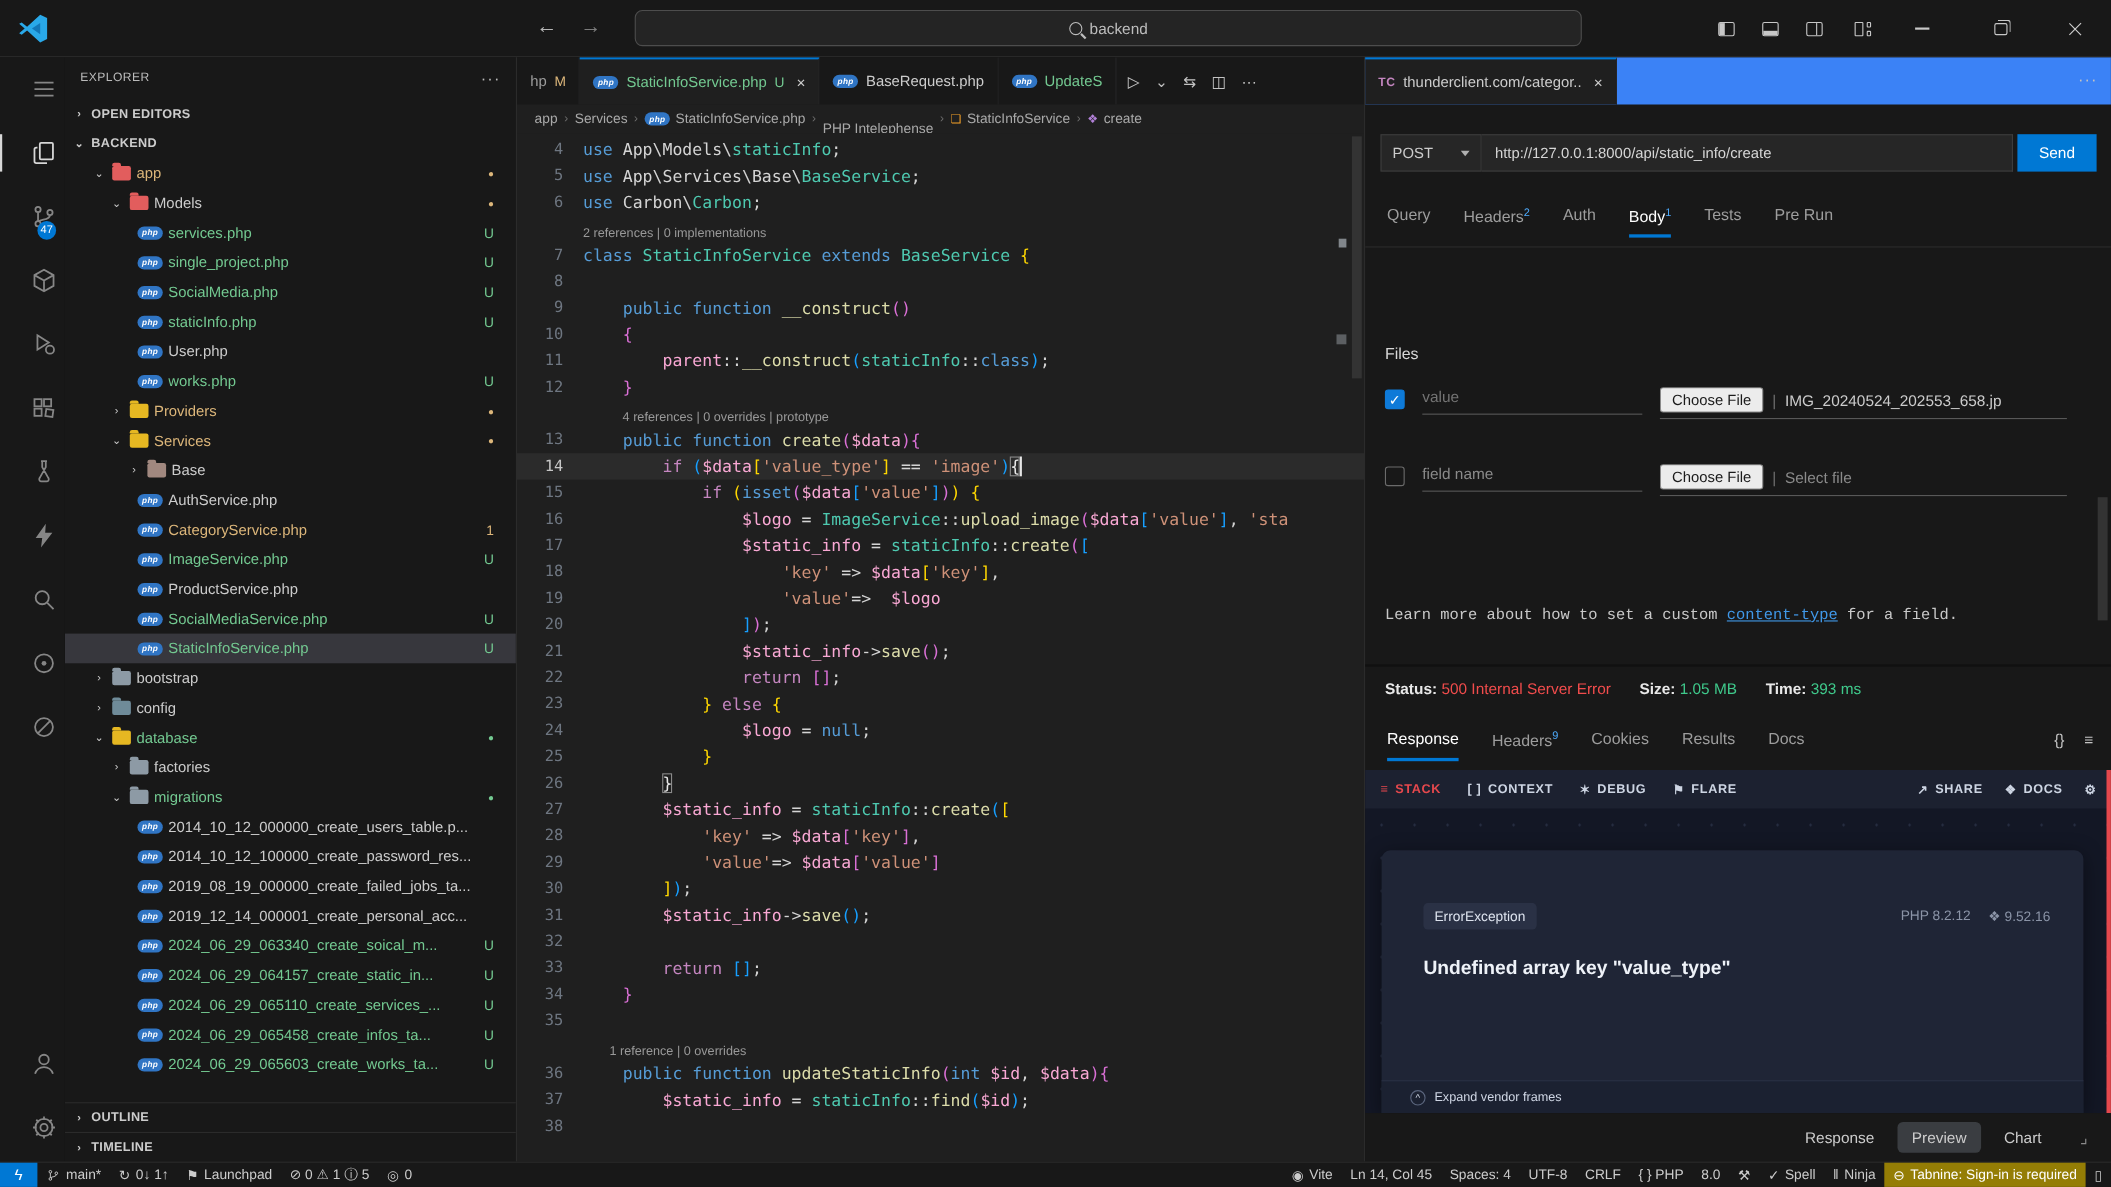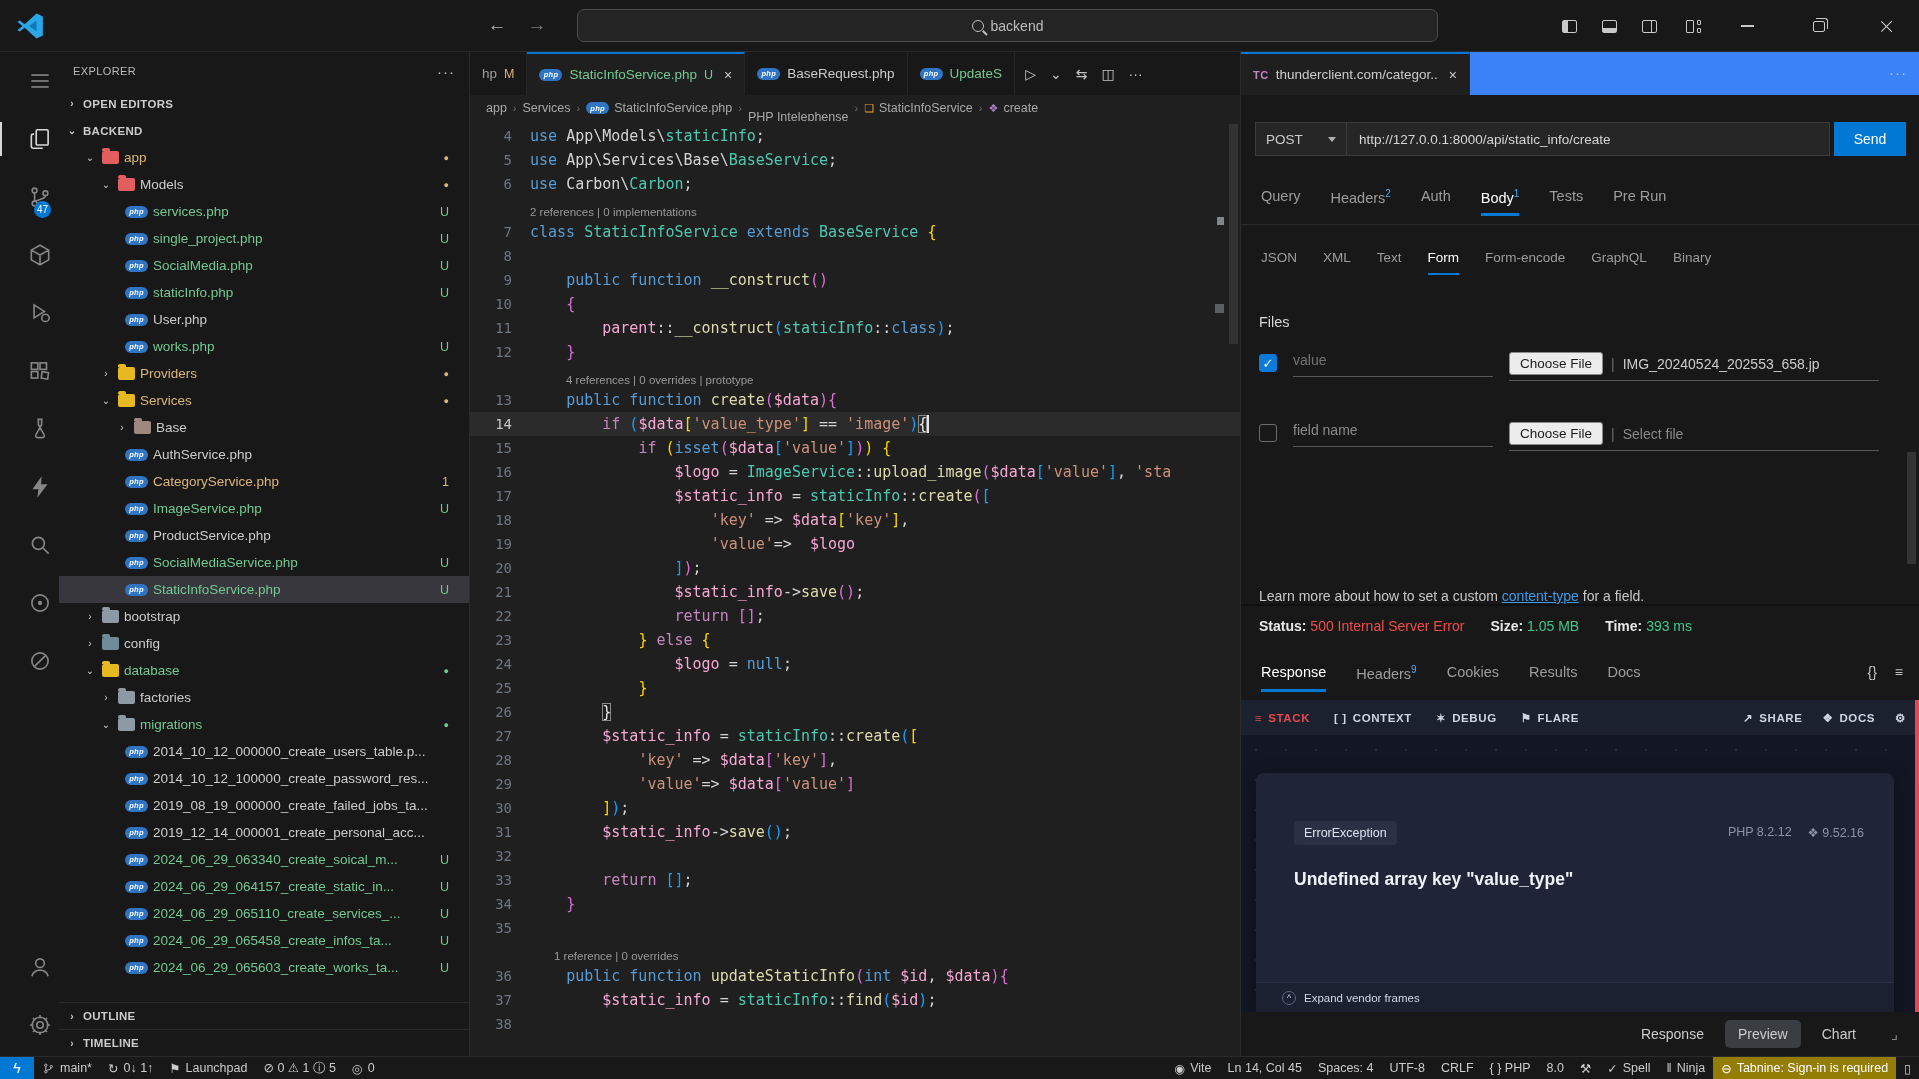--- a/index.html
+++ b/index.html
@@ -129,21 +129,21 @@
   .chk { width:18px; height:18px; border:1px solid #6b6b6b; border-radius:3px; margin-top:2px; flex:none;
     display:flex; align-items:center; justify-content:center; font-size:13px; color:#fff; background:transparent; }
   .chk.checked { background:#0e7ad8; border-color:#0e7ad8; }
   .f-name { width:200px; border-bottom:1px solid #585858; padding-bottom:8px; font-size:14px; color:#737373; }
   .f-name.ph, .f-file .ph { color:#8a8a8a; }
   .f-file { flex:1; border-bottom:1px solid #585858; padding-bottom:5px; font-size:14px; color:#cccccc;
     display:flex; align-items:center; gap:8px; white-space:nowrap; overflow:hidden; }
   .choose-btn { background:#ececec; color:#1b1b1b; border:1px solid #8a8a8a; border-radius:3px; padding:3px 10px;
     font-size:13.5px; flex:none; font-family:"Liberation Sans",sans-serif; }
   .fsep { color:#6f6f6f; }
-  #learn { position:absolute; left:18px; top:536px; font-size:14px; color:#c8c8c8; }
+  #learn { position:absolute; left:18px; top:500px; font-size:14px; color:#c8c8c8;font-family:Liberation Mono, monospace; }
   #learn a { color:#4098e8; text-decoration:underline; }
   #resp-split { position:absolute; left:0; top:552px; width:679px; height:2px; background:#101010; }
   #status-row { position:absolute; left:18px; top:566px; font-size:14px; display:flex; gap:26px; }
   #status-row b { color:#e8e8e8; font-weight:bold; }
   .st-err { color:#f14c4c; } .st-ok { color:#3fc98b; }
   #resp-tabs { left:20px; top:612px; }
   #resp-icons { position:absolute; right:16px; top:612px; display:flex; gap:18px; color:#c3c3c3; font-size:14px; }
 
   
   #ignition { position:absolute; left:0; top:648px; width:679px; height:312px; background:#131725; overflow:hidden; }
@@ -731,29 +731,20 @@
 
     <div id="req-tabs" class="hl-tabs">
         <span class="hl-tab">Query</span>
         <span class="hl-tab">Headers<sup>2</sup></span>
         <span class="hl-tab">Auth</span>
         <span class="hl-tab active">Body<sup>1</sup></span>
         <span class="hl-tab">Tests</span>
         <span class="hl-tab">Pre Run</span>
       </div>
     <div id="req-divider"></div>
-    <div id="body-tabs" class="hl-tabs">
-        <span class="hl-tab">JSON</span>
-        <span class="hl-tab">XML</span>
-        <span class="hl-tab">Text</span>
-        <span class="hl-tab active">Form</span>
-        <span class="hl-tab">Form-encode</span>
-        <span class="hl-tab">GraphQL</span>
-        <span class="hl-tab">Binary</span>
-      </div>
 
     <div id="files-label">Files</div>
     <div class="file-row" style="top:300px">
       <div class="chk checked">
           <span class="chkmark">✓</span>
         </div>
       <div class="f-name">value</div>
       <div class="f-file">
         <button class="choose-btn">Choose File</button>
         <span class="fsep">|</span>

